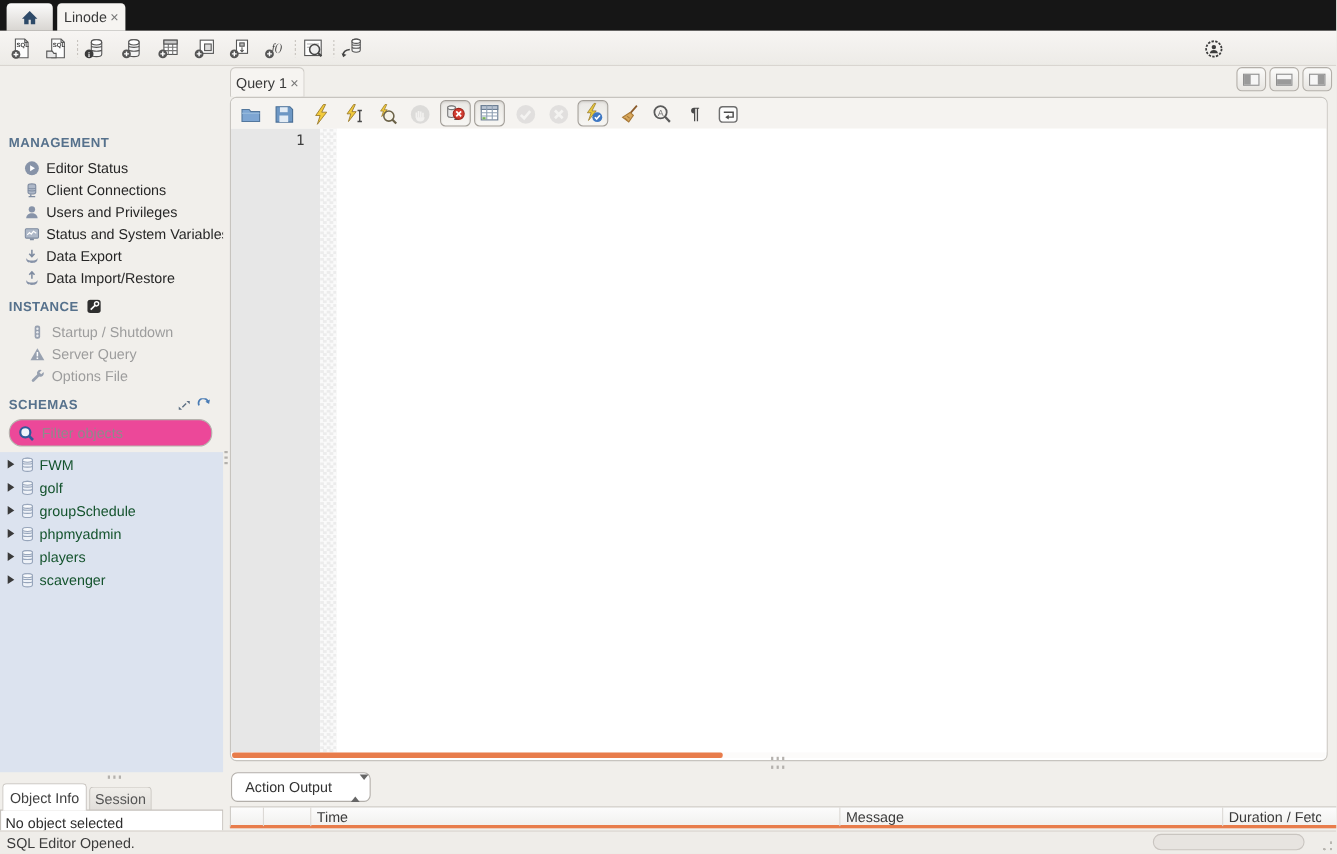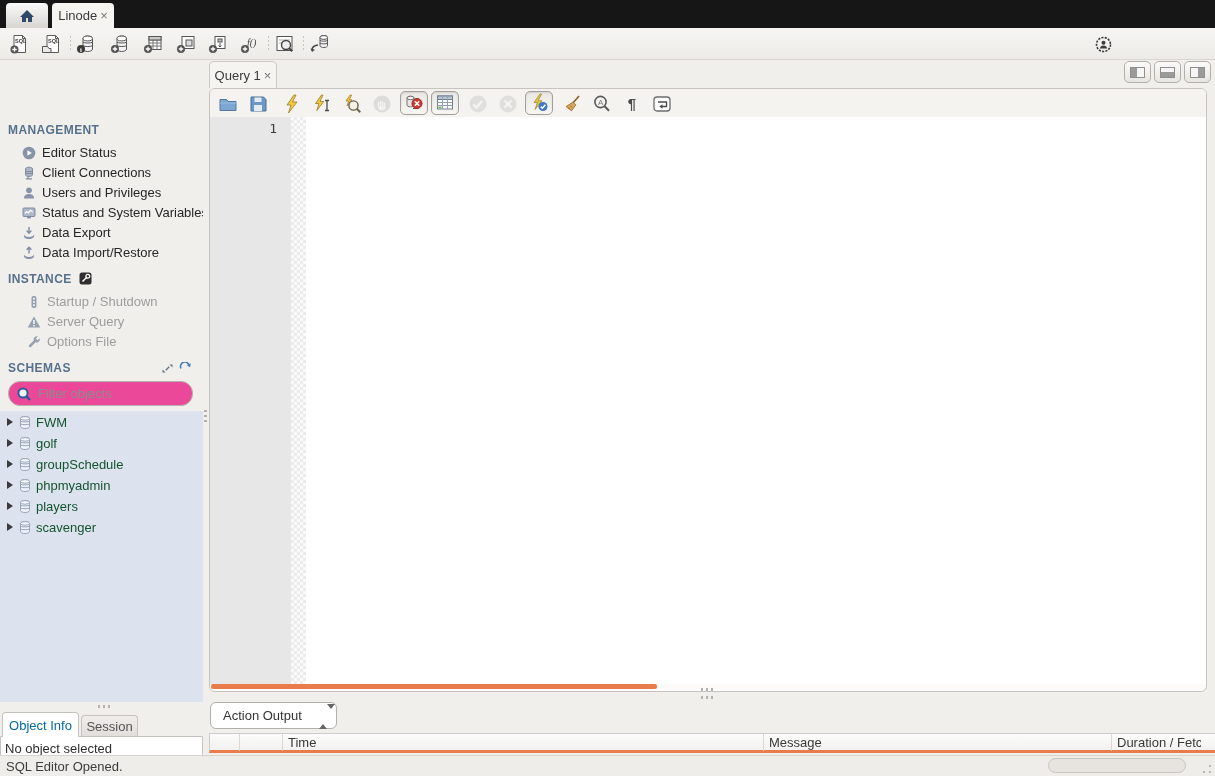--- a/index.html
+++ b/index.html
@@ -59,21 +59,21 @@
     border-left:6px solid #3a3a3a; border-top:4px solid transparent; border-bottom:4px solid transparent; }
   .trow .tlab { position:absolute; left:36px; color:#14532d; }
   .trow .cyl { position:absolute; left:18px; top:3px; }
   .hgrip { width:14px; height:3px; display:flex; gap:3px; }
   .hgrip i { width:2px; height:3px; background:#b4b1ad; }
   .vgrip { width:3px; height:14px; display:flex; flex-direction:column; gap:3px; }
   .vgrip i { width:3px; height:2px; background:#b4b1ad; }
 
   .objtab { left:2px; top:652px; width:77px; height:25px; background:#fff;
     border:1px solid #c6c2bd; border-bottom:none; border-radius:4px 4px 0 0; z-index:2;
-    display:flex; align-items:center; justify-content:center; color:#0369a1; }
+    display:flex; align-items:center; justify-content:center; color:#404040; }
   .sesstab { left:81px; top:655px; width:57px; height:22px;
     background:linear-gradient(#f0eeea,#e1deda); border:1px solid #c6c2bd; border-bottom:none;
     border-radius:4px 4px 0 0; display:flex; align-items:center; justify-content:center; color:#555; }
   .infopanel { left:0; top:676px; width:203px; height:67px; background:#fff;
     border:1px solid #c6c2bd; border-radius:0 0 6px 6px; padding:4px 4px; color:#2e2e2e; }
 
   
   .qtab { left:209px; top:61px; width:68px; height:27px; background:#f6f4f1;
     border:1px solid #ccc9c4; border-bottom:none; border-radius:5px 5px 0 0;
     display:flex; align-items:center; justify-content:center; gap:3px; color:#3a3a3a; }

